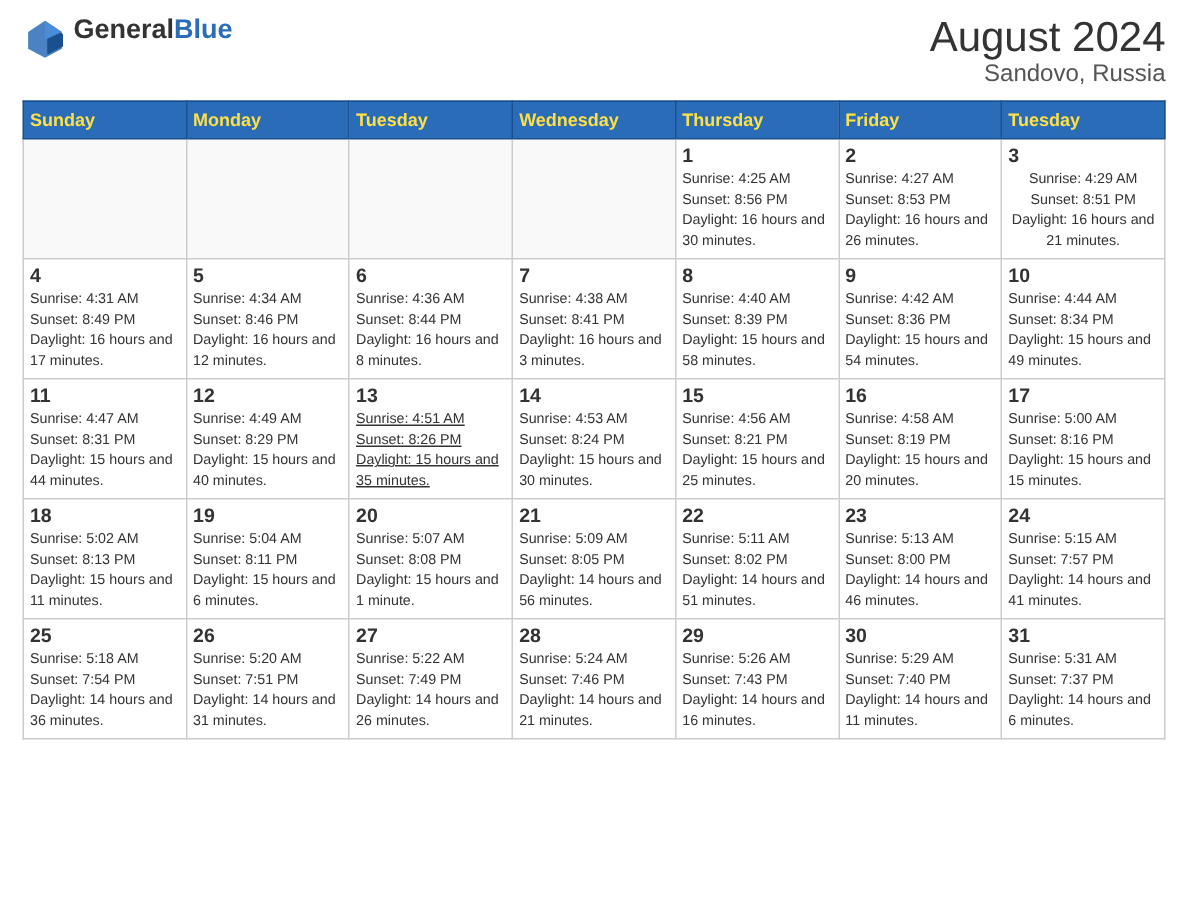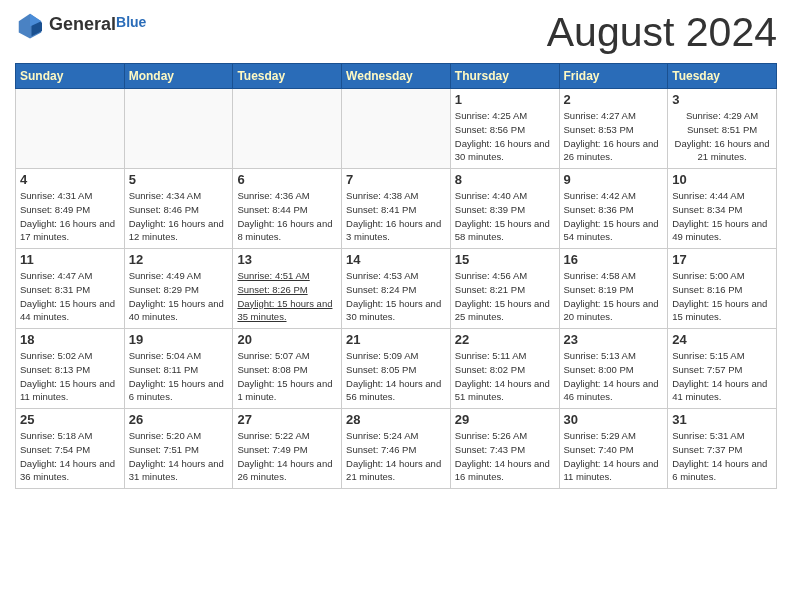--- a/index.html
+++ b/index.html
@@ -16,60 +16,60 @@
       padding: 10px 15px;
     }
     .header {
       display: flex;
       justify-content: space-between;
       align-items: flex-start;
       margin-bottom: 8px;
     }
     .logo {
       display: flex;
-      align-items: center;
+      align-items: flex-start;
       gap: 4px;
     }
     .logo-text-general {
       font-size: 18px;
       font-weight: bold;
       color: #333;
       line-height: 1.1;
     }
     .logo-text-blue {
-      font-size: 14px;
+      font-size: 18px;
       font-weight: bold;
       color: #2a6cb8;
       line-height: 1.1;
     }
     .logo-icon {
       width: 30px;
       height: 30px;
     }
     .title-area {
       text-align: right;
     }
     .month-year {
-      font-size: 41px;
+      font-size: 28px;
       font-weight: normal;
       color: #333;
       line-height: 1.1;
     }
     .location {
       font-size: 16px;
       color: #555;
     }
     table {
       width: 100%;
       border-collapse: collapse;
       table-layout: fixed;
     }
     thead tr th {
       background: #2a6cb8;
-      color: #fef9c3;
+      color: #fde047;
       font-size: 12px;
       font-weight: bold;
       padding: 5px 4px;
       text-align: left;
       border: 1px solid #1a5090;
     }
     tbody tr td {
       border: 1px solid #ccc;
       vertical-align: top;
       padding: 3px 4px;
@@ -110,20 +110,21 @@
       </svg>
       <div>
         <div style="display:flex; gap:0px;">
           <span class="logo-text-general">General</span>
             <span class="logo-text-blue">Blue</span>
         </div>
       </div>
     </div>
     <div class="title-area">
       <div class="month-year">August 2024</div>
+      <div class="location">Sandovo, Russia</div>
     </div>
   </div>
 
   <table>
     <thead>
       <tr>
       <th>Sunday</th>
           <th>Monday</th>
           <th>Tuesday</th>
           <th>Wednesday</th>

